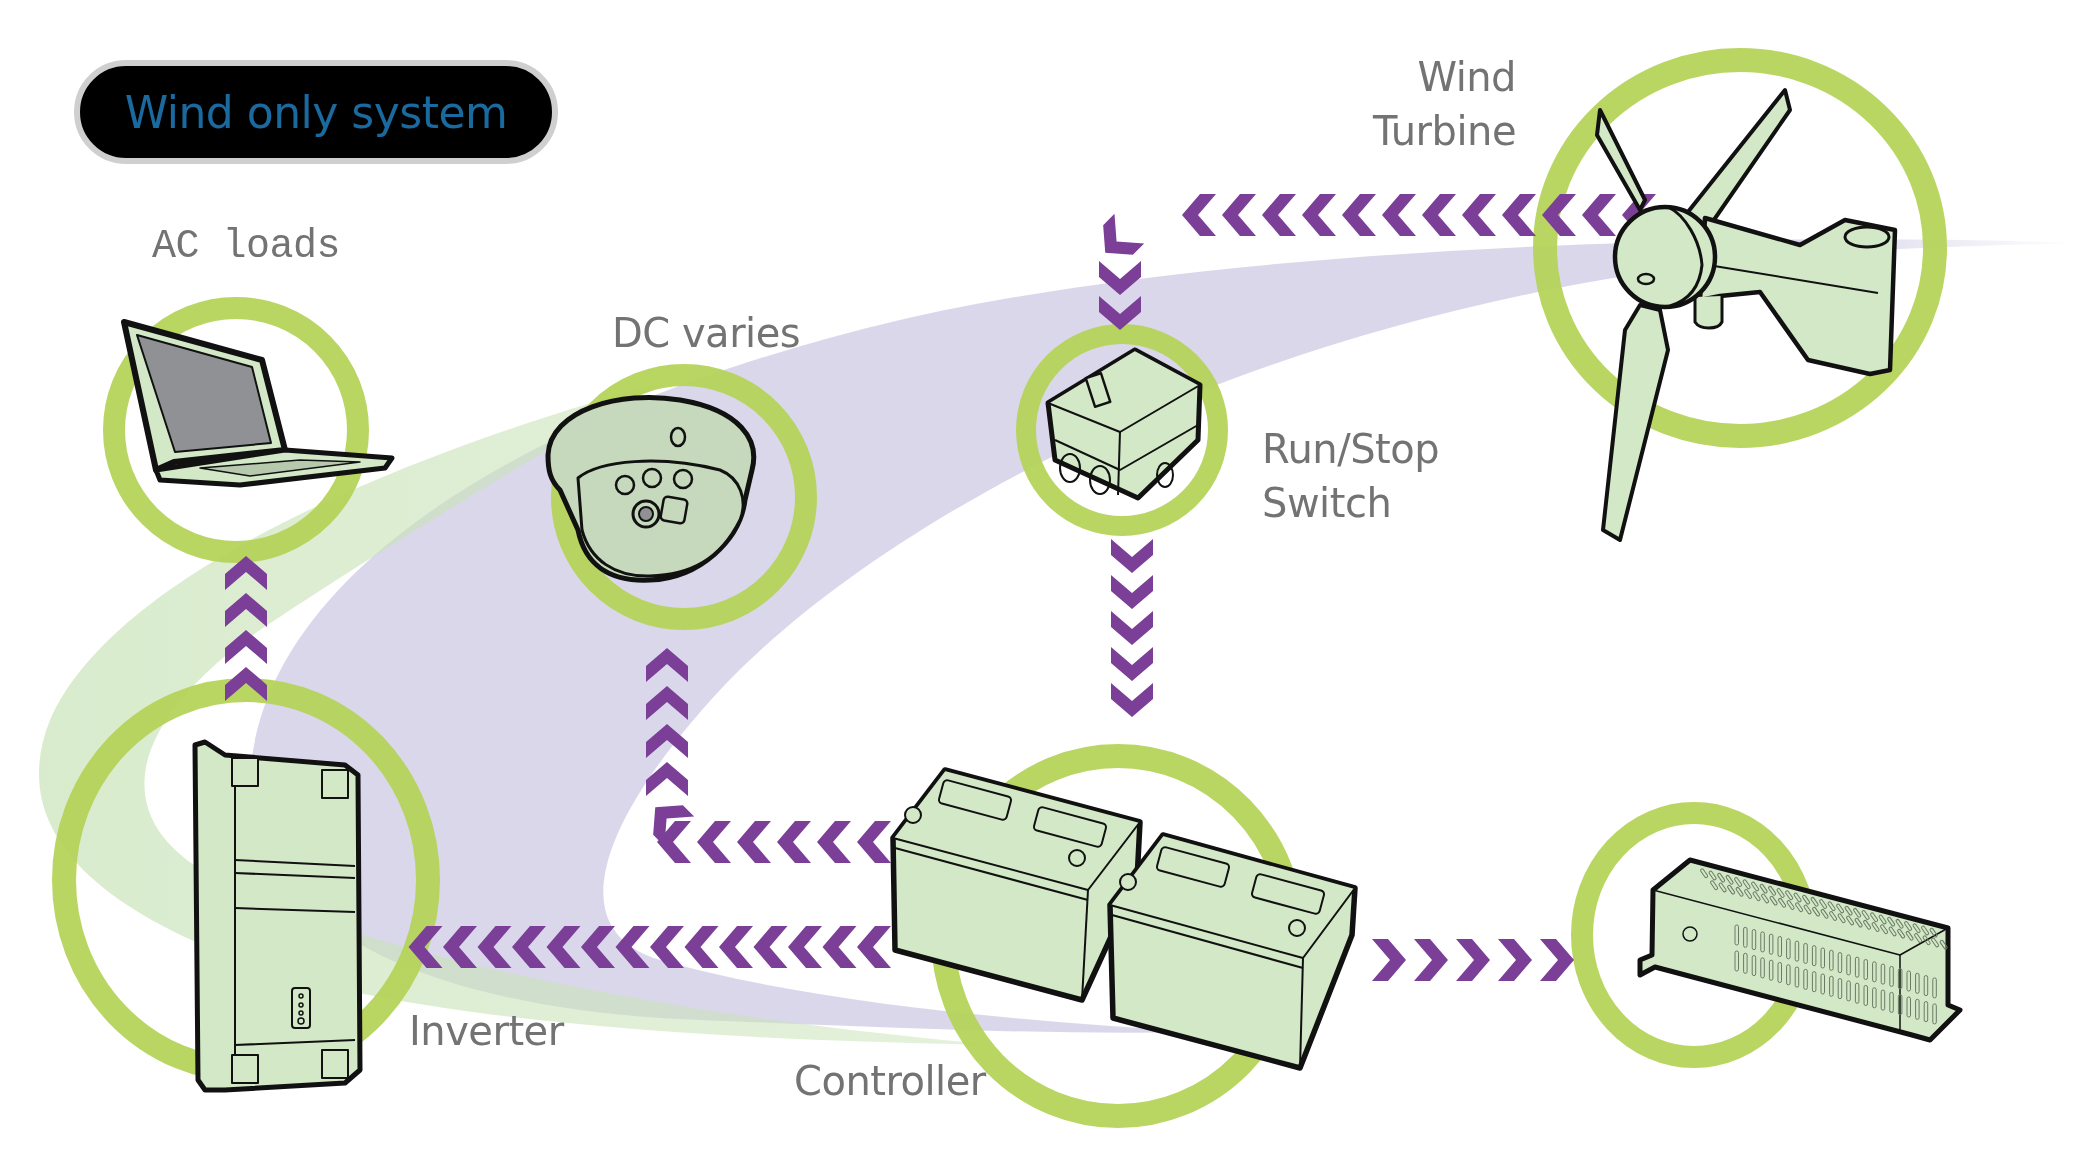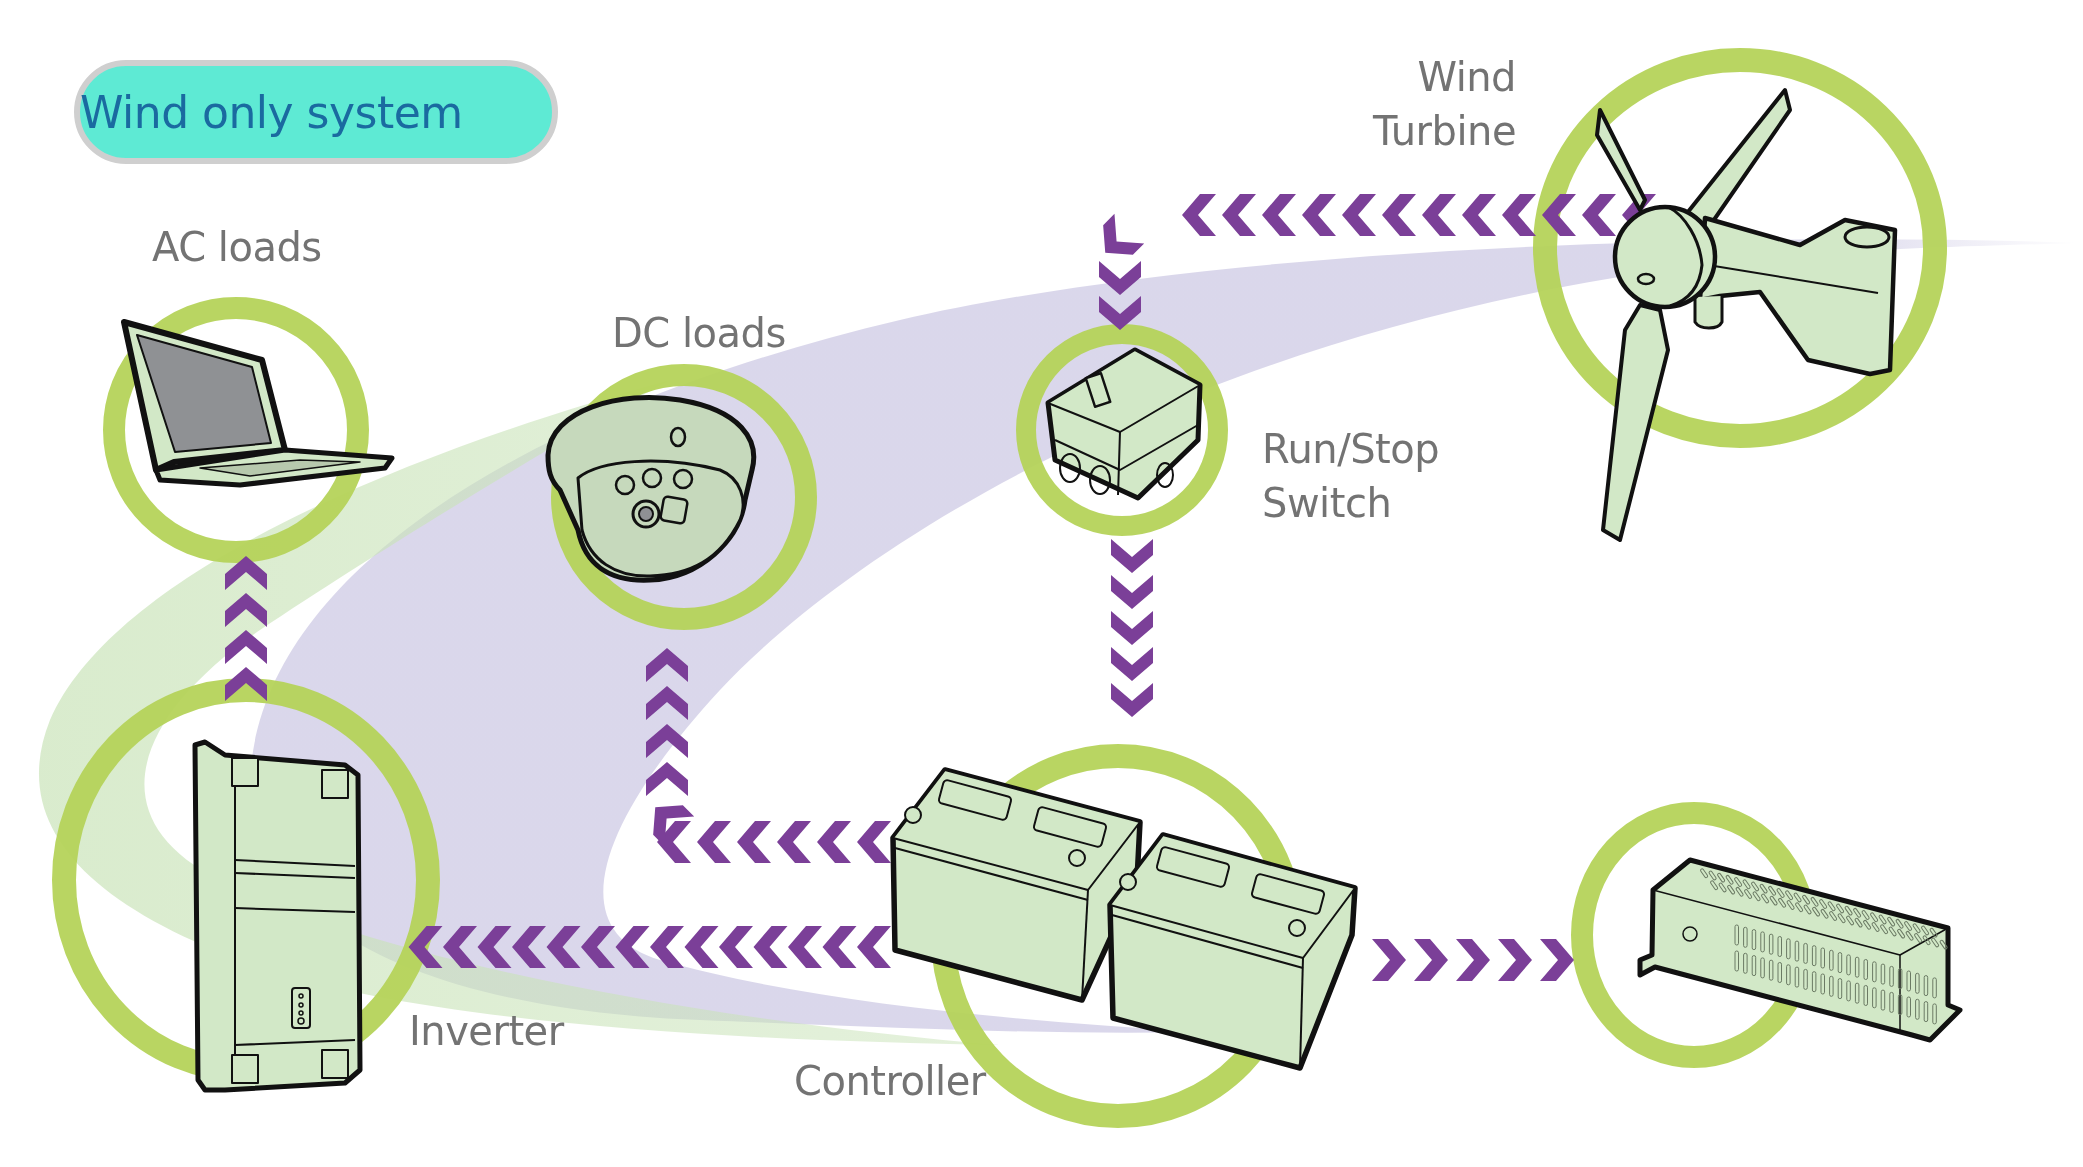--- a/index.html
+++ b/index.html
@@ -4,21 +4,21 @@
 <style>
   html, body { margin: 0; padding: 0; background: #ffffff; }
   body { width: 2083px; height: 1167px; position: relative; overflow: hidden;
          font-family: "DejaVu Sans", "Liberation Sans", sans-serif; }
   #stage { position: absolute; left: 0; top: 0; width: 2083px; height: 1167px; }
   .label { position: absolute; color: #737373; font-family: "DejaVu Sans", sans-serif;
            font-size: 40px; line-height: 54px; letter-spacing: -0.5px; white-space: nowrap; }
   .label .small { font-size: 33px; }
   #title-pill { position: absolute; left: 74px; top: 60px; width: 484px; height: 104px;
                 border: 6px solid #cfcfcf; border-radius: 56px; box-sizing: border-box;
-                display: flex; align-items: center; justify-content: flex-start; background: #5eead4; }
+                display: flex; align-items: center; justify-content: center; background: #000000; }
   #title-pill span { color: #1a6aa0; font-size: 44px; letter-spacing: -0.5px; }
 </style>
 </head>
 <body>
 
 <div id="stage">
 <svg id="diagram" width="2083" height="1167" viewBox="0 0 2083 1167" xmlns="http://www.w3.org/2000/svg">
   <defs>
     <linearGradient id="swooshFade" x1="0" y1="0" x2="1" y2="0">
       <stop offset="0" stop-color="#d8d5ea" stop-opacity="1"></stop>
@@ -304,22 +304,22 @@
         </g>
   </g>
 </svg>
 
 
 <div id="title-pill">
   <span>Wind only system</span>
 </div>
 
 
-<div class="label" style="left:152px; top:220px;">AC loads</div>
-<div class="label" style="left:612px; top:306px;">DC loads</div>
+<div class="label" style="left:152px; top:220px;font-family:Liberation Mono, monospace;">AC loads</div>
+<div class="label" style="left:612px; top:306px;">DC varies</div>
 
 <div class="label" style="left:1262px; top:422px;">
   <div>Run/Stop</div>
   <div>Switch</div>
 </div>
 
 <div class="label" style="left:1330px; top:50px; width:186px; text-align:right;">
   <div>Wind</div>
   <div>Turbine</div>
 </div>

